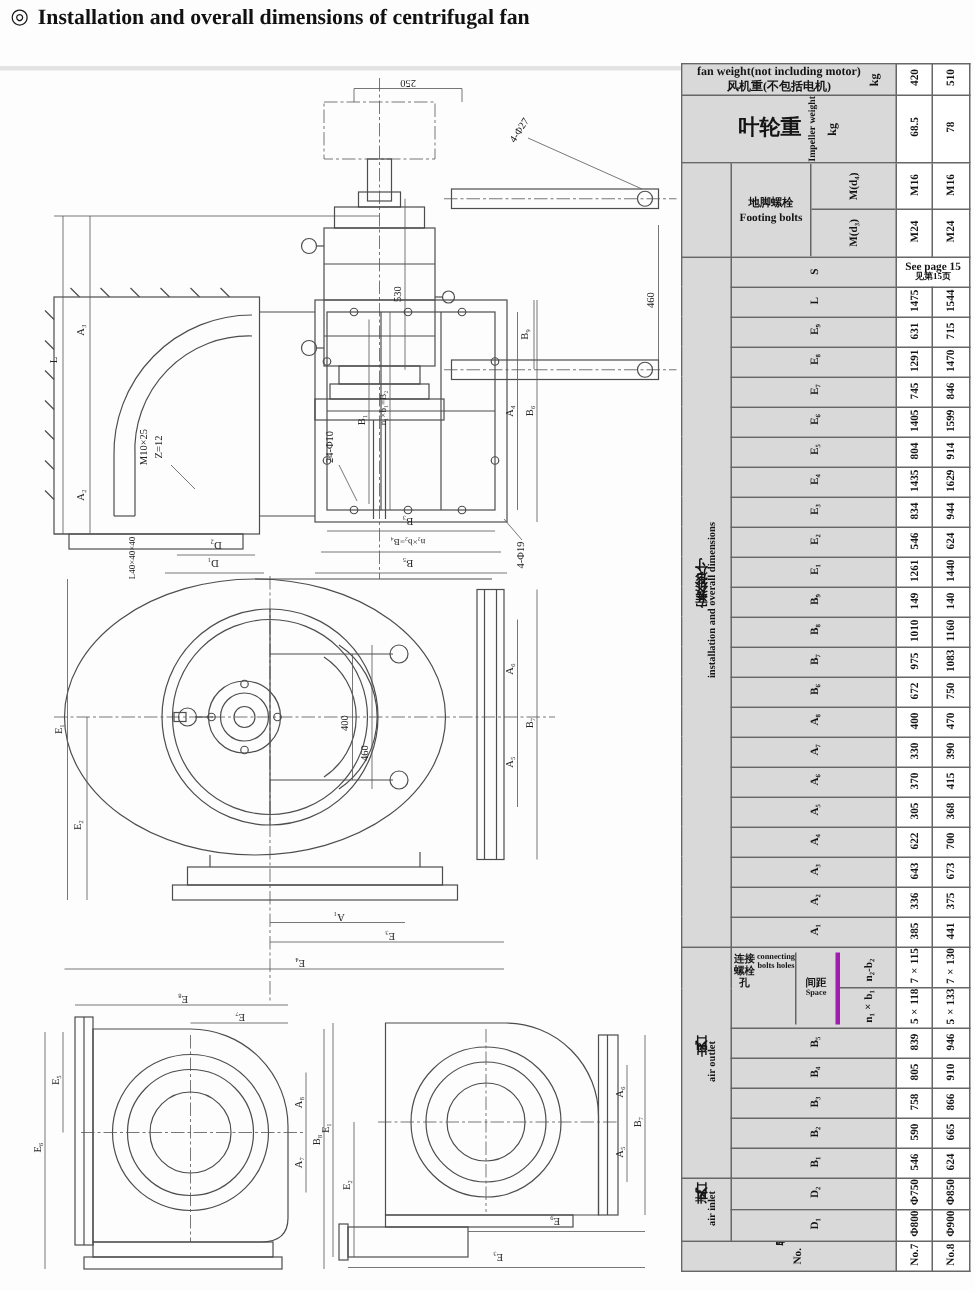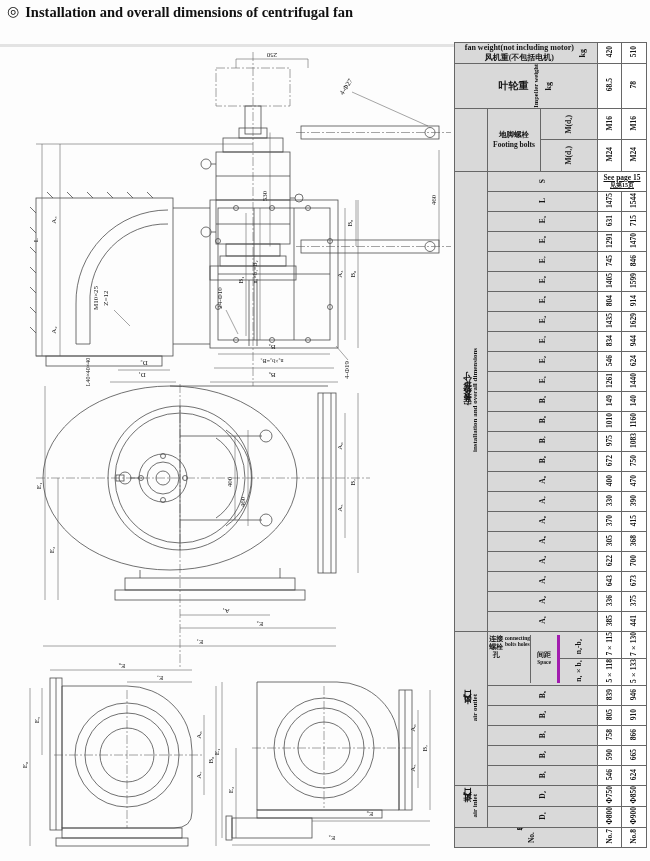--- a/index.html
+++ b/index.html
@@ -34,21 +34,21 @@
   .split{display:flex;height:100%;align-items:stretch;font-family:Liberation Serif, serif;}
   .nopad{padding:0;}
   .fb{width:52px;border-right:1px solid #676767;display:flex;flex-direction:column;
       justify-content:center;font-size:7.5px;line-height:1.3;}
   .fbr{flex:1;display:flex;flex-direction:column;}
   .fbcell{flex:1;display:flex;align-items:center;justify-content:center;}
   .bline{border-bottom:1px solid #676767;}
   .hz1{width:42px;border-right:1px solid #676767;display:flex;justify-content:center;font-size:7px;line-height:1.2;}
   .hz2{width:26px;border-right:3px solid #a21caf;display:flex;flex-direction:column;justify-content:center;font-size:7px;line-height:1.2;}
   .tiny{font-size:5.5px;}
-  .snote{font-size:7px;line-height:1.2;text-decoration:underline;}
+  .snote{font-size:7px;line-height:1.2;}
   .szh{font-size:6px;}
   .modcell{display:flex;align-items:center;justify-content:center;gap:4px;height:100%;}
 </style>
 </head>
 <body>
 
 <div class="page">
 
   <div class="hdr">
     <span class="bullet">◎</span>
@@ -303,21 +303,21 @@
               </div>
               <span class="v kg">kg</span>
             </div>
           </td>
         <td class="val"><span class="v">420</span></td>
         <td class="val"><span class="v">510</span></td>
       </tr>
       <tr class="h33">
         <td colspan="2" class="lab">
           <div class="fwcell">
-              <span style="font-size:10px">叶轮重</span>
+              <span style="font-size:14px">叶轮重</span>
               <span class="v en8">Impeller weight</span>
               <span class="v kg">kg</span>
             </div>
           </td>
         <td class="val"><span class="v">68.5</span></td>
         <td class="val"><span class="v">78</span></td>
       </tr>
       <tr class="h31">
         <td rowspan="2" class="lab"></td>
         <td rowspan="2" class="lab nopad">

